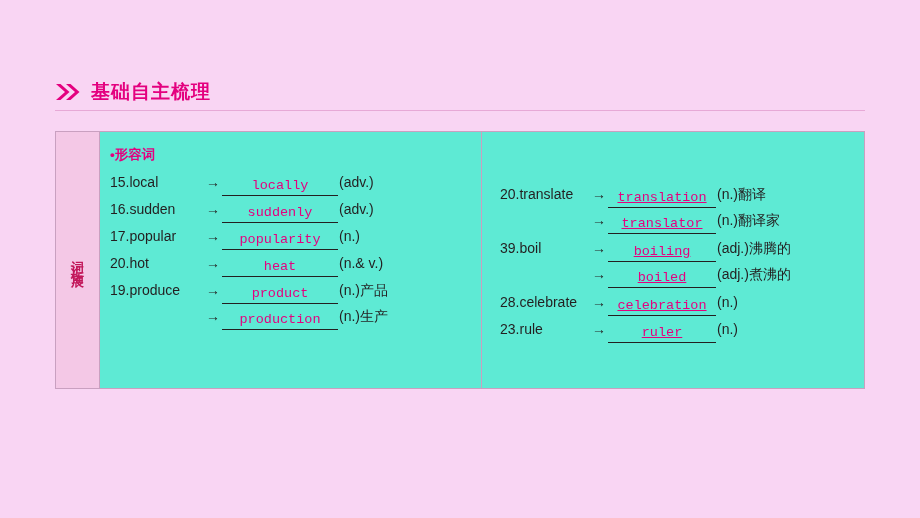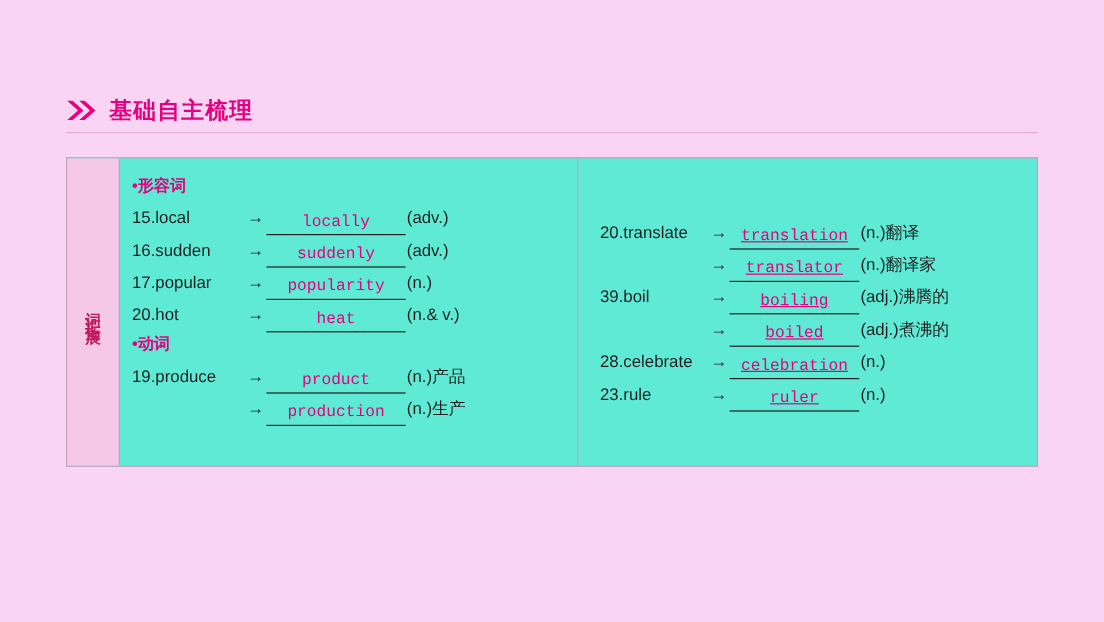--- a/index.html
+++ b/index.html
@@ -220,21 +220,20 @@
 
     <div class="entry">
       <span class="lead-left">
         <span class="word">20.</span><span class="word">hot</span>
       </span>
       <span class="arrow">→</span>
       <span class="blank b110">heat</span>
       <span class="tail">(n.&amp; v.)</span>
     </div>
 
-    <div class="cat">•动词</div>
 
     <div class="entry">
       <span class="lead-left">
         <span class="word">19.</span><span class="word">produce</span>
       </span>
       <span class="arrow">→</span>
       <span class="blank b110">product</span>
       <span class="tail">(n.)产品</span>
     </div>
 

